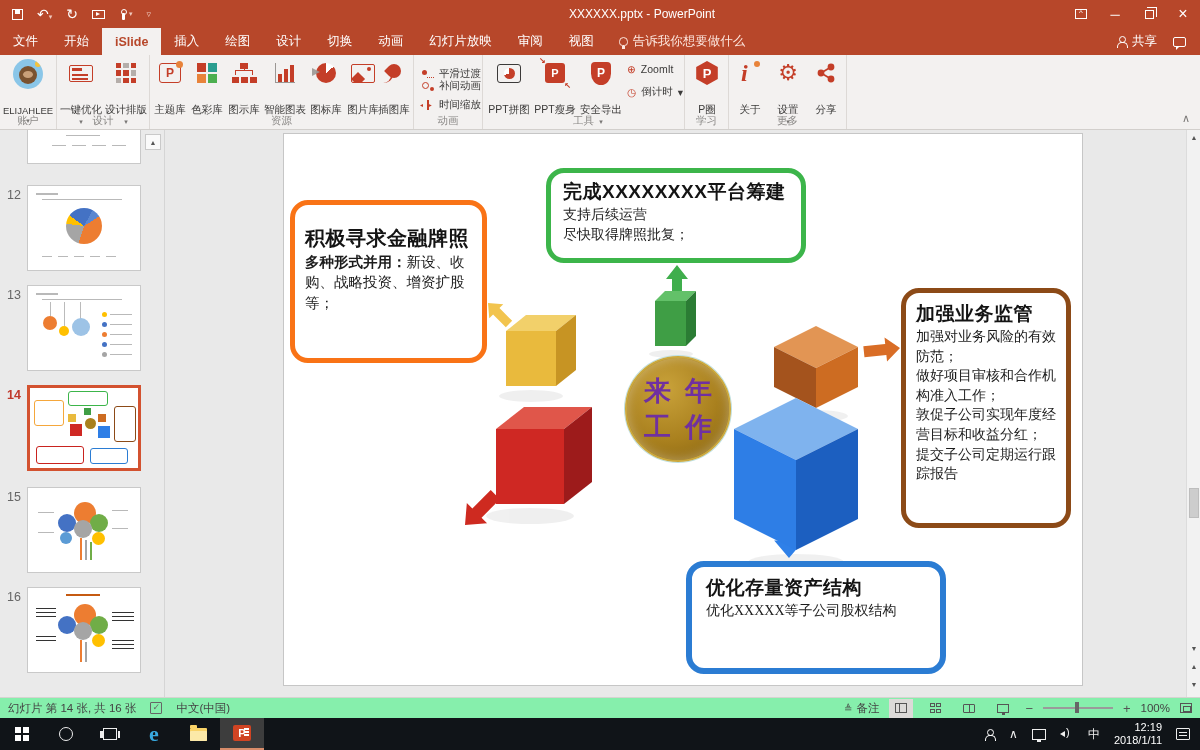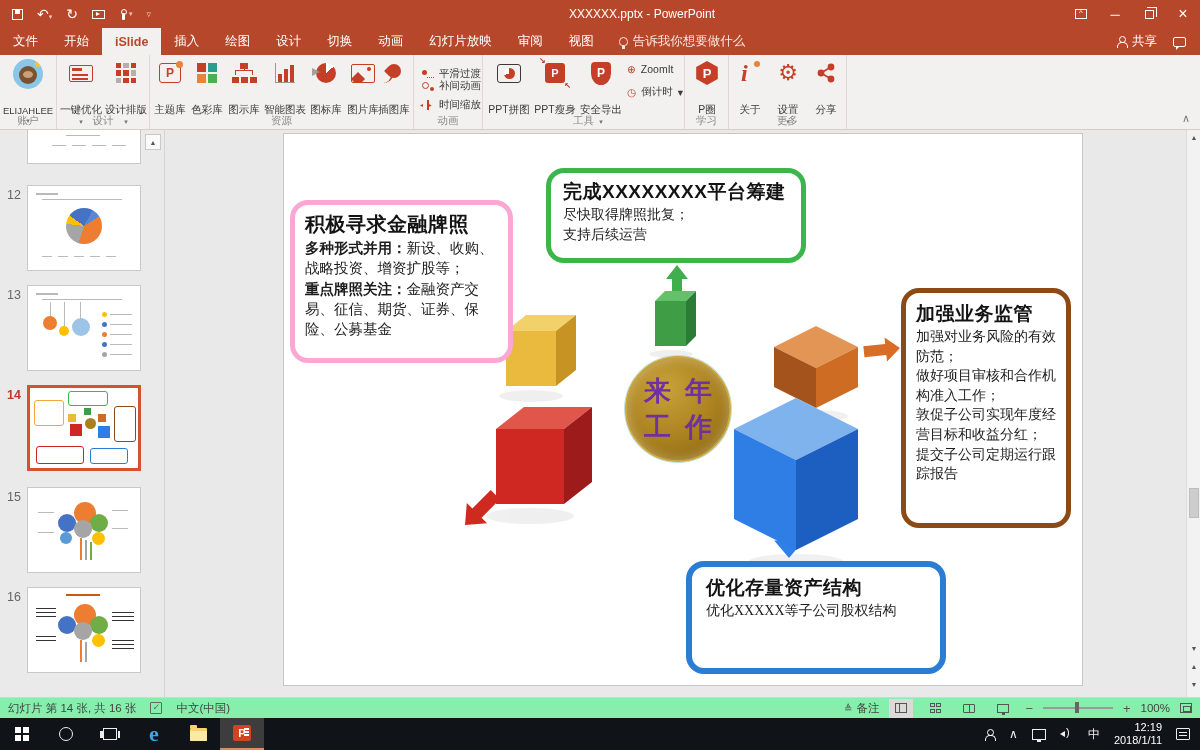--- a/index.html
+++ b/index.html
@@ -578,28 +578,27 @@
           </g>
         </svg>
 
         <div class="coin">
           <span class="cl">来年</span>
           <span class="cl">工作</span>
         </div>
 
         <div class="sbox" style="left:262px;top:34px;width:260px;height:95px;border:5px solid #3cb54a;padding:6px 12px;">
           <div class="btitle">完成XXXXXXXX平台筹建</div>
+          <div class="bline">支持后续运营</div>
           <div class="bline">尽快取得牌照批复；</div>
-          <div class="bline">支持后续运营</div>
-        </div>
-
-        <div class="sbox" style="left:6px;top:66px;width:223px;height:163px;border:5px solid #f9a8d4;padding:6px 10px;">
+        </div>
+
+        <div class="sbox" style="left:6px;top:66px;width:197px;height:163px;border:5px solid #f97316;padding:20px 10px;">
           <div class="btitle" style="font-size:20px;">积极寻求金融牌照</div>
           <div class="bline" style="font-size:14.5px;"><b>多种形式并用：</b><span>新设、收购、战略投资、增资扩股等；</span></div>
-          <div class="bline" style="font-size:14.5px;"><b>重点牌照关注：</b><span>金融资产交易、征信、期货、证券、保险、公募基金</span></div>
         </div>
 
         <div class="sbox" style="left:617px;top:154px;width:170px;height:240px;border:5px solid #8c4a17;padding:8px 10px;">
           <div class="btitle">加强业务监管</div>
           <div class="bline">加强对业务风险的有效防范；</div>
           <div class="bline">做好项目审核和合作机构准入工作；</div>
           <div class="bline">敦促子公司实现年度经营目标和收益分红；</div>
           <div class="bline">提交子公司定期运行跟踪报告</div>
         </div>
 

